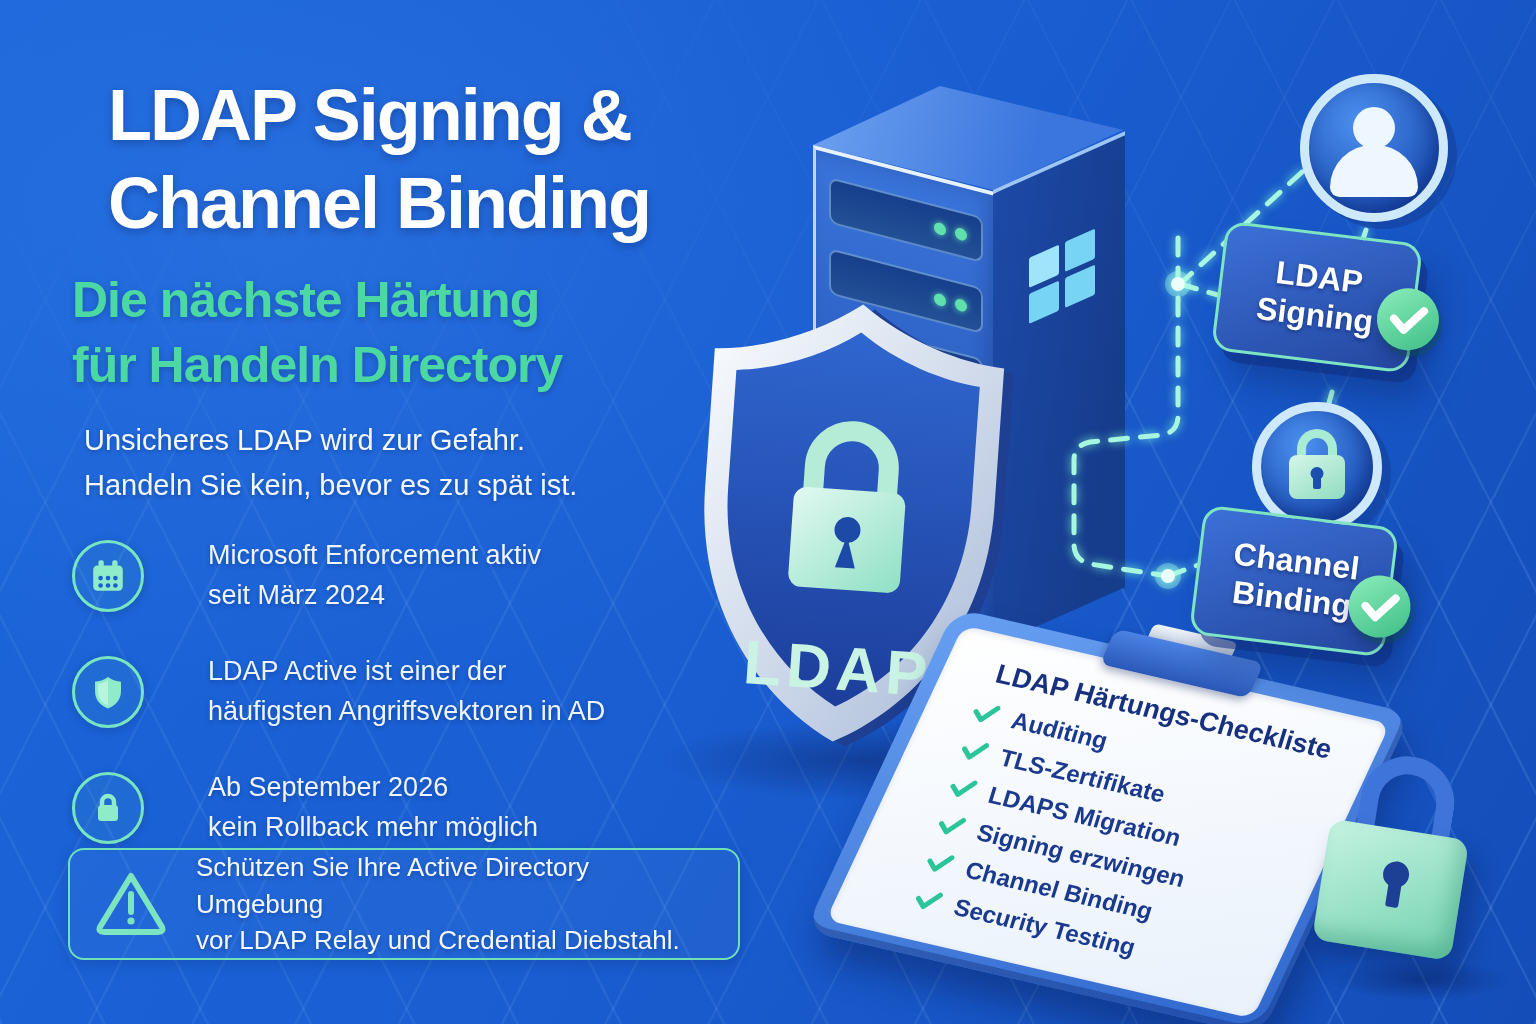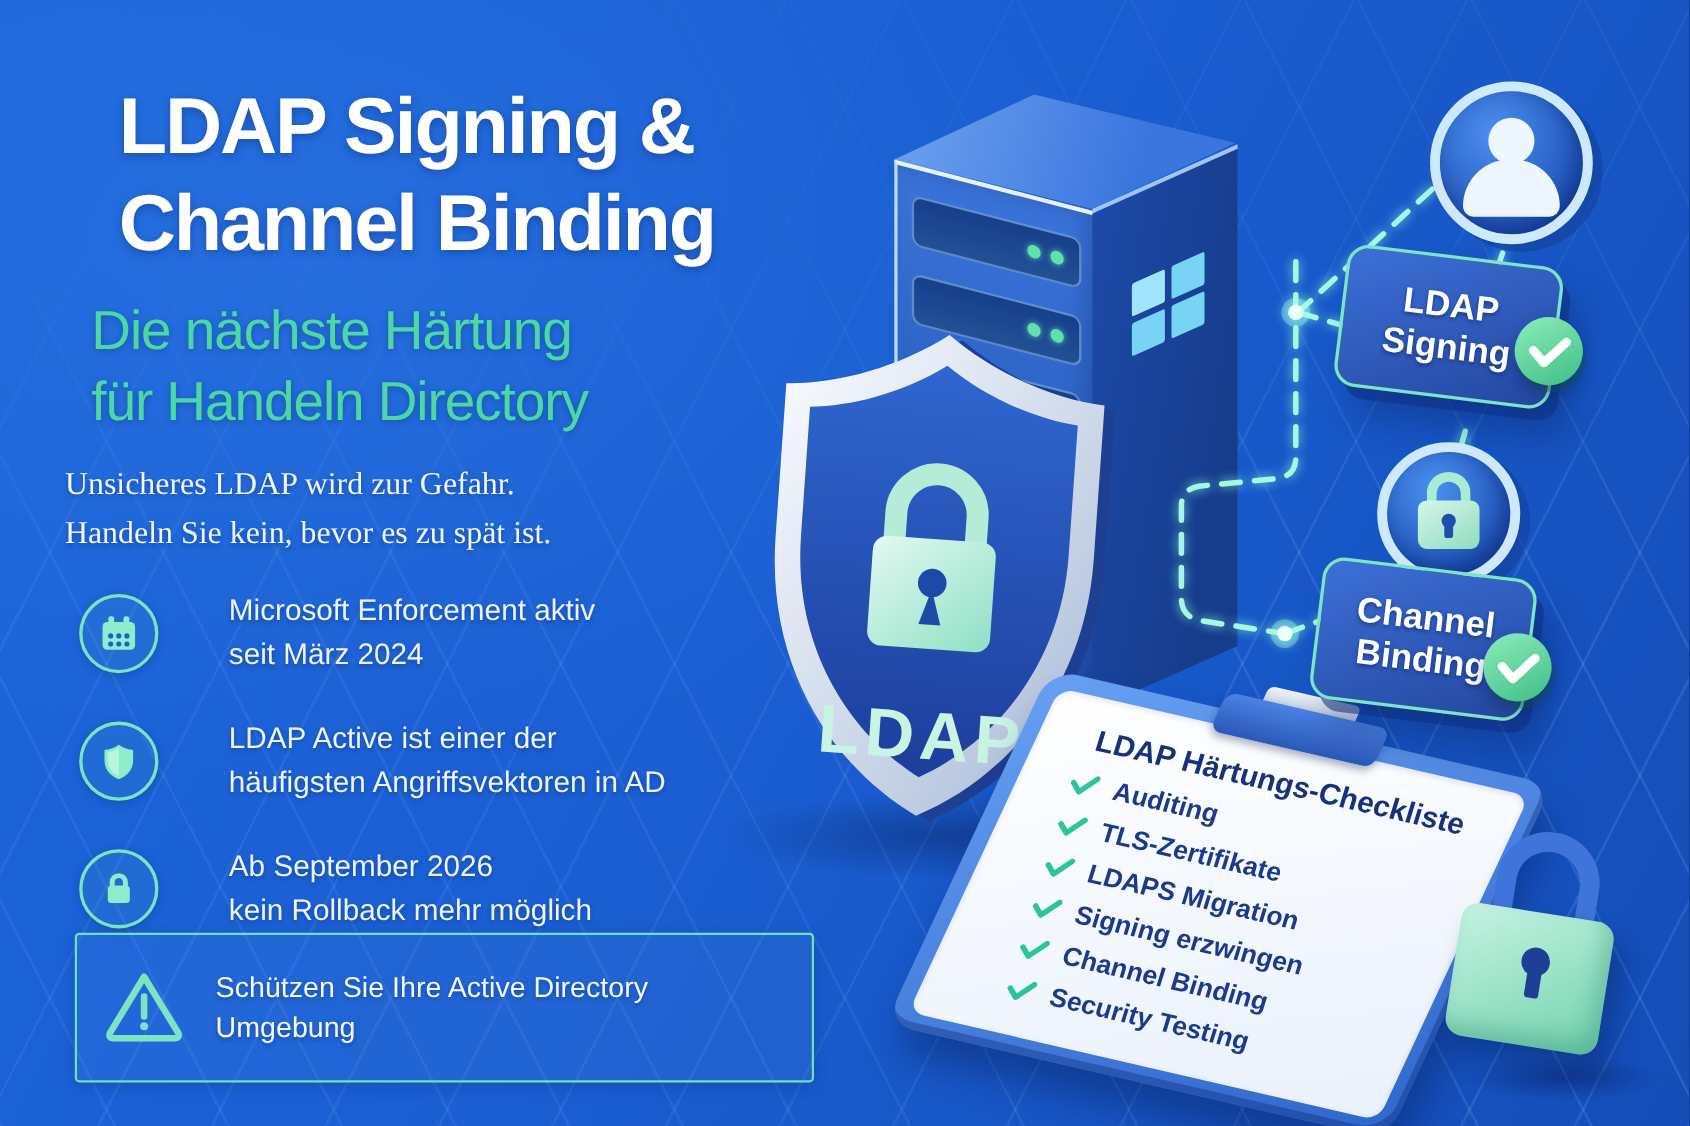--- a/index.html
+++ b/index.html
@@ -25,37 +25,37 @@
       repeating-linear-gradient(63deg, rgba(140,195,255,.07) 0 2px, transparent 2px 92px),
       repeating-linear-gradient(-63deg, rgba(140,195,255,.07) 0 2px, transparent 2px 92px);
     -webkit-mask-image:linear-gradient(255deg, #000 25%, transparent 60%);
             mask-image:linear-gradient(255deg, #000 25%, transparent 60%);
   }
 
   
   .headline{position:absolute;left:72px;top:72px;color:#fff;font-weight:700;
     font-size:72px;line-height:1.22;letter-spacing:-2px;
     text-shadow:0 3px 8px rgba(10,30,90,.35);margin-left:36px;}
-  .subheadline{position:absolute;left:83px;top:268px;color:#4cd8a3;font-weight:400;
+  .subheadline{position:absolute;left:72px;top:268px;color:#4cd8a3;font-weight:700;
     font-size:50px;line-height:1.3;letter-spacing:-1px;
     text-shadow:0 2px 6px rgba(10,30,90,.3);}
-  .intro{position:absolute;left:59px;top:418px;color:#f3f8ff;font-weight:500;
-    font-size:29px;line-height:1.55;text-shadow:0 2px 4px rgba(10,30,90,.35);font-family:Liberation Serif, serif;}
+  .intro{position:absolute;left:84px;top:418px;color:#f3f8ff;font-weight:500;
+    font-size:29px;line-height:1.55;text-shadow:0 2px 4px rgba(10,30,90,.35);}
 
   .bullets{position:absolute;left:72px;top:536px;}
   .bullet{display:flex;align-items:center;gap:64px;margin-bottom:36px;}
   .bullet-icon-circle{flex:0 0 auto;width:66px;height:66px;border-radius:50%;
     border:3.5px solid #79e4c0;background:rgba(120,230,190,.07);
     display:flex;align-items:center;justify-content:center;
     box-shadow:0 2px 8px rgba(10,30,90,.25);}
   .bullet-text{color:#eef5ff;font-size:27px;line-height:1.48;font-weight:500;
     text-shadow:0 2px 4px rgba(10,30,90,.35);}
 
-  .warning-box{position:absolute;left:68px;top:848px;width:672px;height:136px;
-    border:2.5px solid #6fe0b8;border-radius:4px;
+  .warning-box{position:absolute;left:68px;top:848px;width:672px;height:112px;
+    border:2.5px solid #6fe0b8;border-radius:16px;
     background:rgba(150,210,255,.06);
     display:flex;align-items:center;gap:28px;padding:0 20px 0 24px;box-sizing:border-box;
     box-shadow:0 4px 14px rgba(10,30,90,.2);}
   .warning-text{color:#f4f9ff;font-size:26px;line-height:1.42;font-weight:500;
     text-shadow:0 2px 4px rgba(10,30,90,.35);}
 
   
   .server-top{position:absolute;left:810px;top:82px;width:318px;height:112px;z-index:2;
     clip-path:polygon(3px 63px,130px 4px,313px 48px,183px 108px);
     background:linear-gradient(105deg,#6ea2f0,#3b76de 70%);}
@@ -240,20 +240,21 @@
   <div class="warning-box">
     <span>
       <svg width="74" height="66" viewBox="0 0 74 66">
         <path d="M37,7 L68,58 Q70,63 64,63 L10,63 Q4,63 6,58 Z" fill="none" stroke="#7ce4c0" stroke-width="6" stroke-linejoin="round"></path>
         <line x1="37" y1="25" x2="37" y2="43" stroke="#7ce4c0" stroke-width="6" stroke-linecap="round"></line>
         <circle cx="37" cy="52" r="3.6" fill="#7ce4c0"></circle>
       </svg>
     </span>
     <div class="warning-text">
       <div>Schützen Sie Ihre Active Directory Umgebung</div>
+      <div>vor LDAP Relay und Credential Diebstahl.</div>
     </div>
   </div>
 
   <div class="server-top"></div>
   <div class="server-front">
     <div class="bay">
         <span class="led"></span>
         <span class="led"></span>
       </div>
     <div class="bay">

